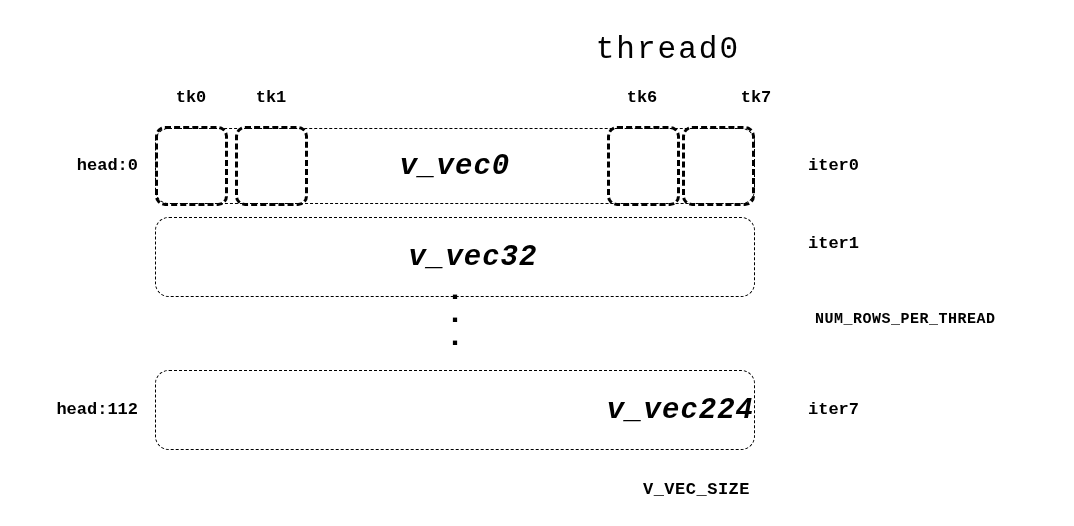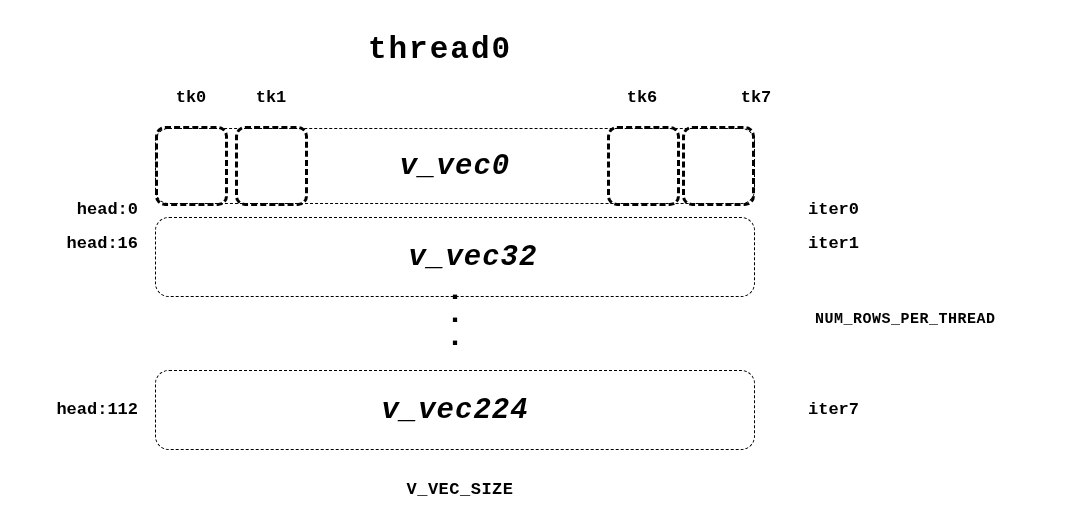--- a/index.html
+++ b/index.html
@@ -9,23 +9,23 @@
     width: 1074px;
     height: 526px;
     background: #ffffff;
     color: #000000;
     font-family: "Liberation Mono", "DejaVu Sans Mono", monospace;
     overflow: hidden;
   }
   .title {
     position: absolute;
     left: 140px; top: 32px; width: 600px;
-    text-align: center;
+    text-align: right;
     font-size: 31px;
-    font-weight: bold;
+    font-weight: normal;
     letter-spacing: 2px;
   }
   .tick {
     position: absolute;
     top: 88px;
     width: 72px;
     text-align: center;
     font-size: 17px;
     font-weight: bold;
   }
@@ -34,21 +34,21 @@
     left: 155px;
     width: 600px;
     border: 1.6px dashed #000000;
     border-radius: 14px;
     display: flex;
     align-items: center;
     justify-content: center;
   }
   .row1 { top: 128px; height: 76px; }
   .row2 { top: 217px; height: 80px; padding-left: 36px; }
-  .row3 { top: 370px; height: 80px; }
+  .row3 { top: 370px; height: 80px; justify-content: flex-end; }
   .vec-label {
     font-size: 29px;
     font-weight: bold;
     font-style: italic;
     letter-spacing: 1px;
     z-index: 2;
   }
   .tk-cell {
     position: absolute;
     top: -3px;
@@ -71,21 +71,21 @@
     font-weight: bold;
     line-height: 20px;
   }
   .iter-label {
     position: absolute;
     left: 808px;
     font-size: 17px;
     font-weight: bold;
     line-height: 20px;
   }
-  .h1 { top: 156px; margin-top: 44px; }
+  .h1 { top: 156px; }
   .h2 { top: 234px; }
   .h3 { top: 400px; }
   .ellipsis {
     position: absolute;
     left: 155px; top: 284px; width: 600px;
     display: flex;
     flex-direction: column;
     align-items: center;
   }
   .ellipsis span {
@@ -98,24 +98,24 @@
   .side-label {
     position: absolute;
     left: 815px;
     top: 311px;
     font-size: 15px;
     font-weight: bold;
     letter-spacing: 0.5px;
   }
   .bottom-label {
     position: absolute;
-    left: 160px;
+    left: 150px;
     top: 480px;
     width: 600px;
-    text-align: center;
+    text-align: right;
     font-size: 17px;
     font-weight: bold;
     letter-spacing: 0.5px;
   }
 </style>
 </head>
 <body>
 
 <div class="canvas">
 
@@ -129,21 +129,20 @@
   <div class="head-label h1">head:0</div>
   <div class="vec-box row1">
     <div class="tk-cell c0"></div>
     <div class="tk-cell c1"></div>
     <div class="tk-cell c6"></div>
     <div class="tk-cell c7"></div>
     <div class="vec-label">v_vec0</div>
   </div>
   <div class="iter-label h1">iter0</div>
 
-  <div class="head-label h2">head:16</div>
   <div class="vec-box row2">
     <div class="vec-label">v_vec32</div>
   </div>
   <div class="iter-label h2">iter1</div>
 
   <div class="ellipsis">
     <span>.</span>
     <span>.</span>
     <span>.</span>
   </div>

